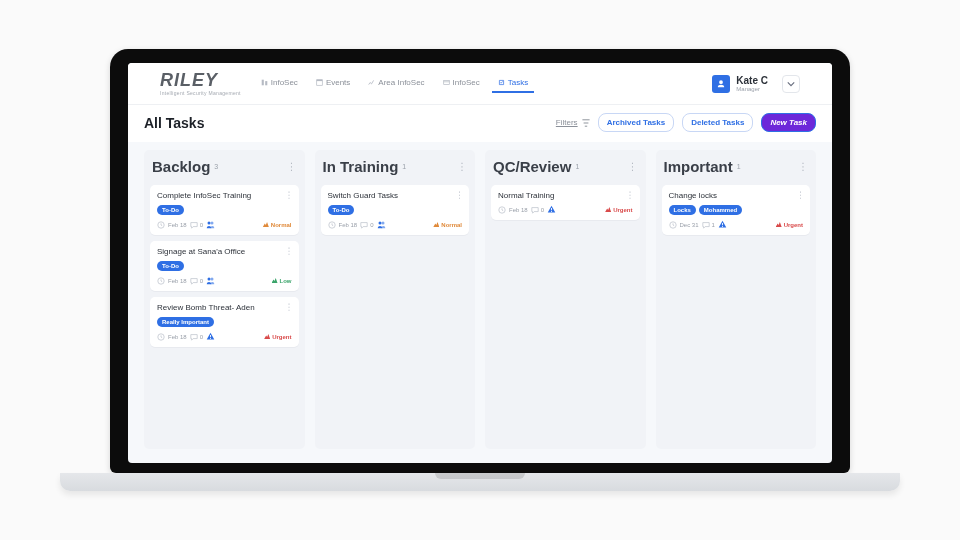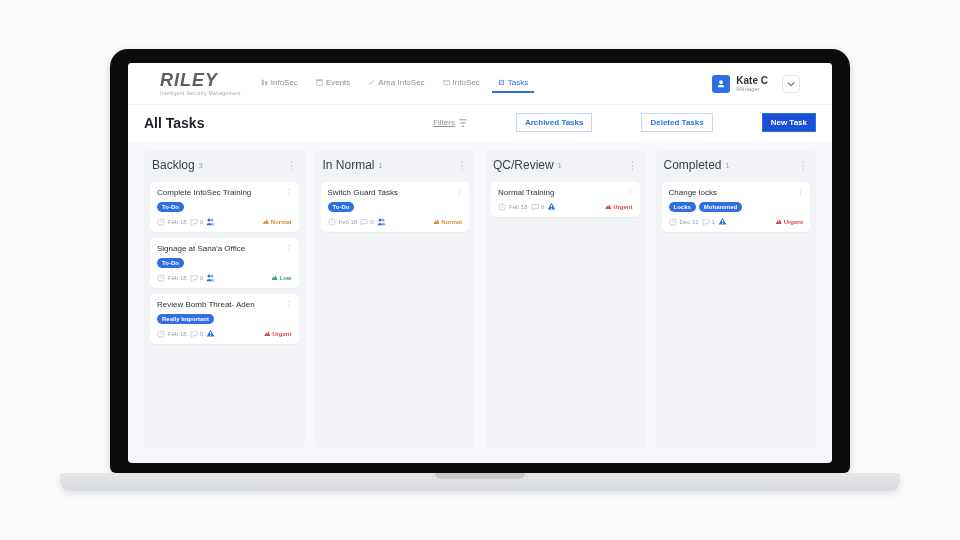--- a/index.html
+++ b/index.html
@@ -24,28 +24,28 @@
   .avatar { width:18px; height:18px; background:#2f6fe4; border-radius:3px; display:flex; align-items:center; justify-content:center; }
   .avatar svg { width:10px; height:10px; fill:#fff; }
   .user-name { font-size:10px; font-weight:700; color:#2c3139; }
   .user-role { font-size:6px; color:#9aa0aa; }
   .caret-btn { width:18px; height:18px; border:1px solid #e3e6eb; border-radius:4px; display:flex; align-items:center; justify-content:center; background:#fff; cursor:pointer; }
 
   
   .toolbar { background:#fff; display:flex; align-items:center; padding:8px 16px 10px; gap:8px; }
   .page-title { font-size:14px; font-weight:800; color:#1d2128; }
   .filters { font-size:8px; color:#8b9099; display:flex; align-items:center; gap:4px; cursor:pointer;text-decoration:underline; }
-  .btn { font-size:8px; padding:4px 8px; border-radius:0; border:1px solid #c8d7f5; color:#2f6fe4; background:#fff; cursor:pointer; font-weight:600;margin-left:41px; }
-  .btn.primary { background:#1d4ed8; border-color:#2f6fe4; color:#fff; }
+  .btn { font-size:8px; padding:4px 8px; border-radius:8px; border:1px solid #c8d7f5; color:#2f6fe4; background:#fff; cursor:pointer; font-weight:600; }
+  .btn.primary { background:#6d28d9; border-color:#2f6fe4; color:#fff;font-style:italic; }
 
   
   .board { flex:1; display:flex; gap:10px; padding:8px 16px 14px; overflow:hidden; }
   .col { flex:1; background:#f1f3f7; border-radius:5px; padding:6px; display:flex; flex-direction:column; gap:6px; min-width:0; }
   .col-head { display:flex; align-items:center; gap:4px; padding:2px 2px 4px; }
-  .col-title { font-size:12px; font-weight:400; color:#3a3f48; }
+  .col-title { font-size:15px; font-weight:700; color:#3a3f48; }
   .count { font-size:7px; color:#9aa0aa; }
   .col-menu { margin-left:auto; color:#b5bac3; font-size:10px; cursor:pointer; }
 
   .card { background:#fff; border-radius:5px; padding:6px 7px; box-shadow:0 1px 0 rgba(20,30,50,.04); display:flex; flex-direction:column; gap:5px; position:relative; }
   .card-title { font-size:8px; font-weight:400; color:#2c3139; padding-right:10px; }
   .card-menu { position:absolute; top:5px; right:5px; color:#c1c6cf; font-size:9px; cursor:pointer; }
   .tags { display:flex; gap:3px; flex-wrap:wrap; }
   .tag { font-size:6px; font-weight:700; padding:2px 5px; border-radius:7px; color:#fff; }
   .tag.todo { background:#2f6fe4; }
   .tag.imp { background:#2f6fe4; }
@@ -234,21 +234,21 @@
                       <rect x="5.4" y="4" width="1.2" height="3" fill="#fff"></rect>
                       <rect x="5.4" y="8" width="1.2" height="1.2" fill="#fff"></rect>
                     </svg>
                   </div>
                   <span class="prio urgent">Urgent</span>
                 </div>
               </div>
             </div>
             <div class="col">
               <div class="col-head">
-                <span class="col-title">In Normal</span>
+                <span class="col-title">In Training</span>
                 <span class="count">1</span>
                 <span class="col-menu">⋮</span>
               </div>
               <div class="card">
                 <span class="card-menu">⋮</span>
                 <div class="card-title">Switch Guard Tasks</div>
                 <div class="tags">
                   <span class="tag todo">To-Do</span>
                 </div>
                 <div class="meta">
@@ -302,21 +302,21 @@
                       <rect x="5.4" y="4" width="1.2" height="3" fill="#fff"></rect>
                       <rect x="5.4" y="8" width="1.2" height="1.2" fill="#fff"></rect>
                     </svg>
                   </div>
                   <span class="prio urgent">Urgent</span>
                 </div>
               </div>
             </div>
             <div class="col">
               <div class="col-head">
-                <span class="col-title">Completed</span>
+                <span class="col-title">Important</span>
                 <span class="count">1</span>
                 <span class="col-menu">⋮</span>
               </div>
               <div class="card">
                 <span class="card-menu">⋮</span>
                 <div class="card-title">Change locks</div>
                 <div class="tags">
                   <span class="tag locks">Locks</span>
                   <span class="tag person">Mohammed</span>
                 </div>

